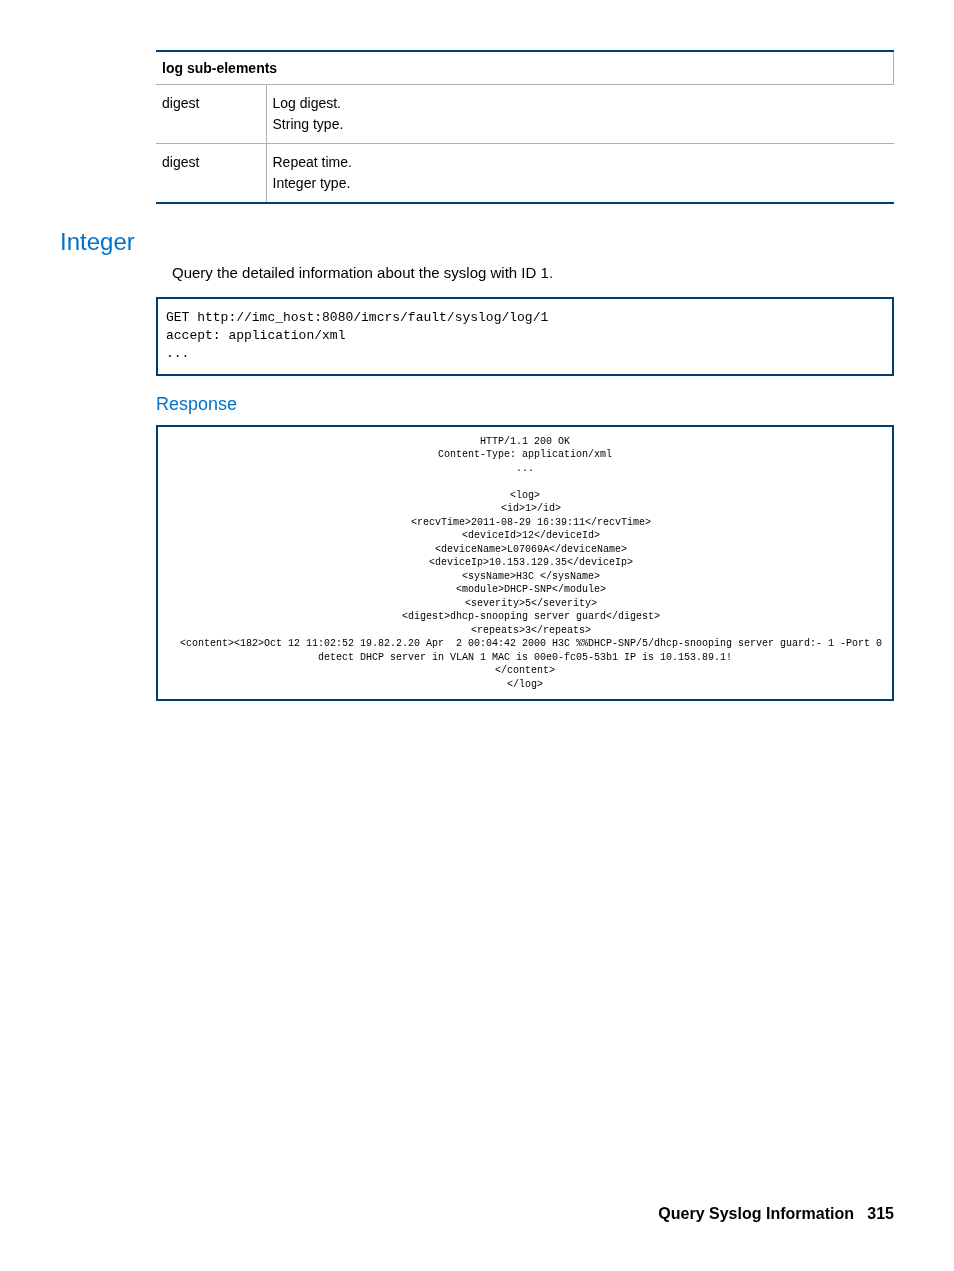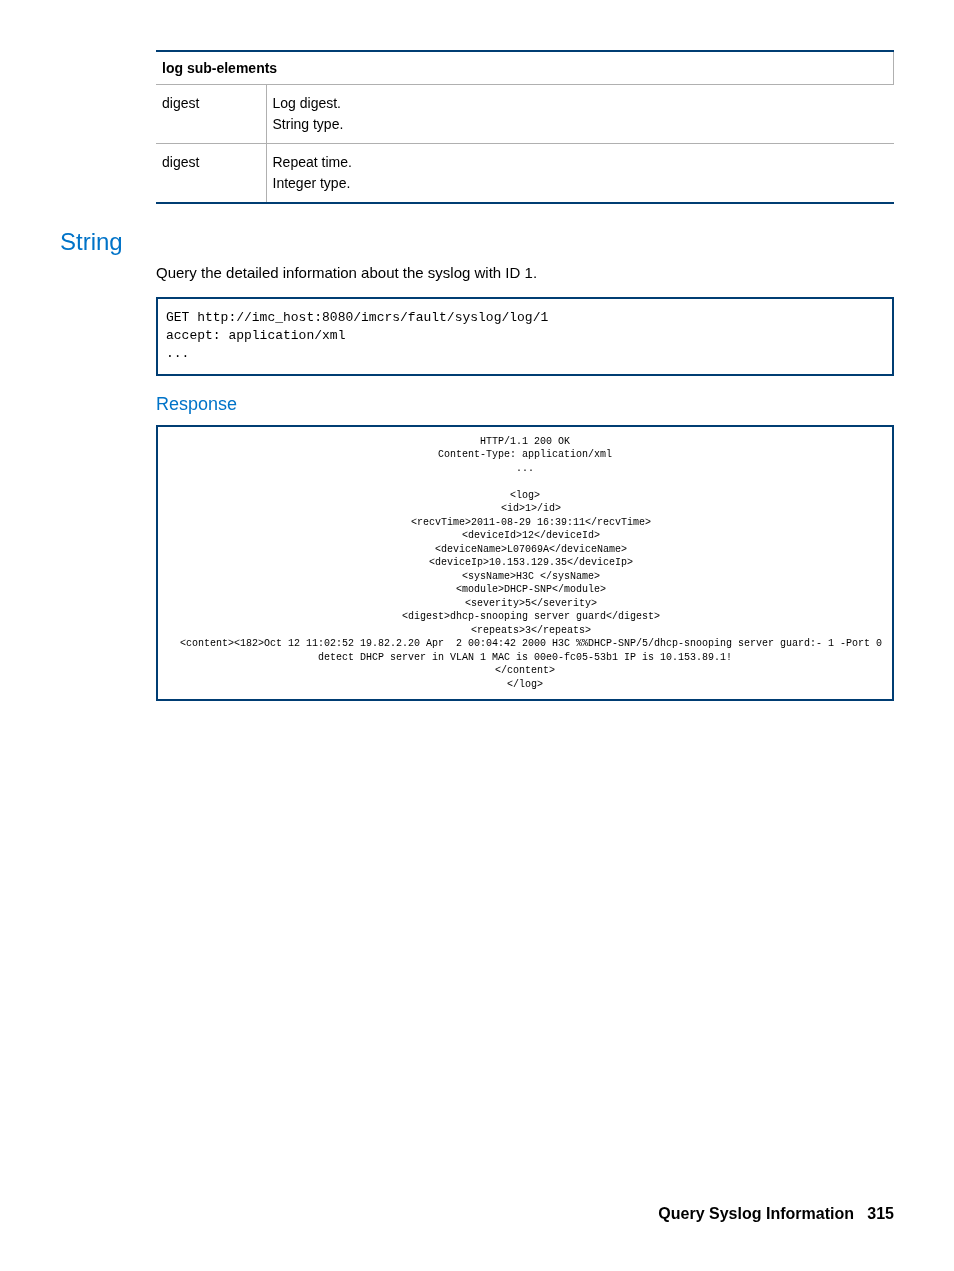--- a/index.html
+++ b/index.html
@@ -53,21 +53,21 @@
   h2.section {
     color: #0073c8;
     font-weight: normal;
     font-size: 24px;
     margin: 20px 0 8px 0;
     font-family: Arial, Helvetica, sans-serif;
   }
   p.body {
     font-size: 15px;
     font-weight: 300;
-    margin: 4px 0 16px 0;
+    margin: 4px 0 16px 16px;
   }
   h3.subsection {
     color: #0073c8;
     font-weight: normal;
     font-size: 18px;
     margin: 14px 0 10px 0;
   }
   pre.codeblock {
     border: 2px solid #003d73;
     padding: 10px 8px;
@@ -109,21 +109,21 @@
           <td>Log digest.<br>String type.</td>
         </tr>
         <tr>
           <td>digest</td>
           <td>Repeat time.<br>Integer type.</td>
         </tr>
       </tbody>
     </table>
   </div>
 
-  <h2 class="section">String</h2>
+  <h2 class="section">Integer</h2>
 
   <div class="content-indent">
     <p class="body">Query the detailed information about the syslog with ID 1.</p>
 
     <pre class="codeblock">GET http://imc_host:8080/imcrs/fault/syslog/log/1
 accept: application/xml
 ...</pre>
 
     <h3 class="subsection">Response</h3>
     <pre class="codeblock small">HTTP/1.1 200 OK

